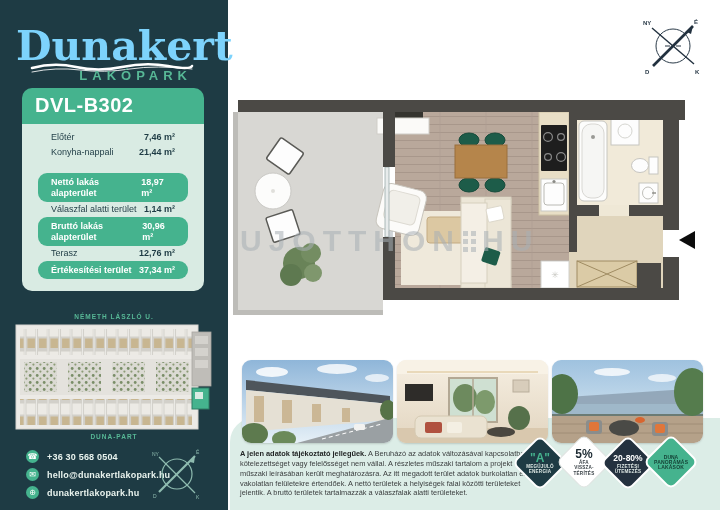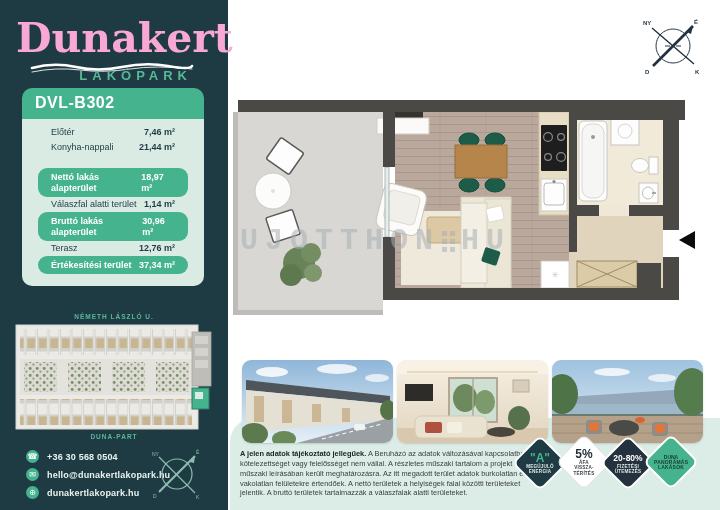--- a/index.html
+++ b/index.html
@@ -2,28 +2,28 @@
 <html><head>
 <meta charset="utf-8">
 <style>
   * { margin:0; padding:0; box-sizing:border-box; }
   body { background:#fff; }
   .page { position:relative; width:720px; height:510px; background:#ffffff;
           font-family:"Liberation Sans", sans-serif; overflow:hidden; }
 
   
   .sidebar { position:absolute; left:0; top:0; width:228px; height:510px; background:#1e3b44; }
-  .logo-name { position:absolute; left:16px; top:14px; width:192px; text-align:left;
-               font-family:"DejaVu Serif", serif; font-weight:bold; font-size:41px; color:#f9a8d4; }
+  .logo-name { position:absolute; left:16px; top:22px; width:192px; text-align:left;
+               font-family:"DejaVu Serif", serif; font-weight:bold; font-size:41px; color:#7dd3fc; }
   .logo-wave { position:absolute; left:30px; top:60px; }
   .logo-sub  { position:absolute; left:20px; top:68px; width:172px; text-align:right;
                font-size:13px; font-weight:bold; letter-spacing:5px; color:#57b896; }
 
   .card { position:absolute; left:22px; top:88px; width:182px; }
-  .card-header { background:#45b38e; color:#fff; font-weight:bold; font-size:16px;
+  .card-header { background:#45b38e; color:#fff; font-weight:bold; font-size:20px;
                  padding:6px 13px 7px; border-radius:10px 10px 0 0; letter-spacing:.5px; }
   .card-body { background:#d9ebe3; border-radius:0 0 10px 10px; padding:6px 16px 12px; }
   .row { display:flex; justify-content:space-between; align-items:center;
          padding:2px 13px; font-size:9px; color:#1e3b44; line-height:11px; }
   .row .val { font-weight:bold; }
   .row.green { background:#45b38e; color:#fff; font-weight:bold; padding:3.5px 13px;border-radius:9px; }
   .row-gap { height:13px; }
 
   .street-label { position:absolute; width:228px; text-align:center; font-size:6.5px;
                   font-weight:bold; letter-spacing:1px; color:#57b896; }
@@ -35,21 +35,21 @@
            font-size:8px; line-height:13px; text-align:center; margin-right:8px; }
   .c-txt { font-size:9px; font-weight:bold; color:#e9f3ee; letter-spacing:.2px; }
   .side-compass { position:absolute; left:150px; top:446px; }
 
   
   .main-compass { position:absolute; left:641px; top:12px; }
   .floorplan { position:absolute; left:233px; top:85px; }
 
   .watermark { position:absolute; left:240px; top:224px; width:440px; display:flex;
                align-items:center; color:rgba(168,175,181,.55); font-weight:bold;
-               font-size:30px; letter-spacing:7px; pointer-events:none;font-family:Liberation Mono, monospace; }
+               font-size:30px; letter-spacing:7px; pointer-events:none; }
   .wm-dots { display:grid; grid-template-columns:5px 5px; grid-gap:3px; margin:0 6px 0 2px; }
   .wm-dots i { width:5px; height:5px; background:rgba(168,175,181,.55); display:block; }
 
   .mint-panel { position:absolute; left:230px; top:418px; width:490px; height:92px;
                 background:#dcede7; border-radius:24px 0 0 0; }
 
   .photo { position:absolute; top:360px; width:151px; height:83px; border-radius:9px;
            overflow:hidden; box-shadow:0 1px 2px rgba(0,0,0,.15); }
   .photo svg { display:block; }
   #ph1 { left:242px; } #ph2 { left:397px; } #ph3 { left:552px; }

